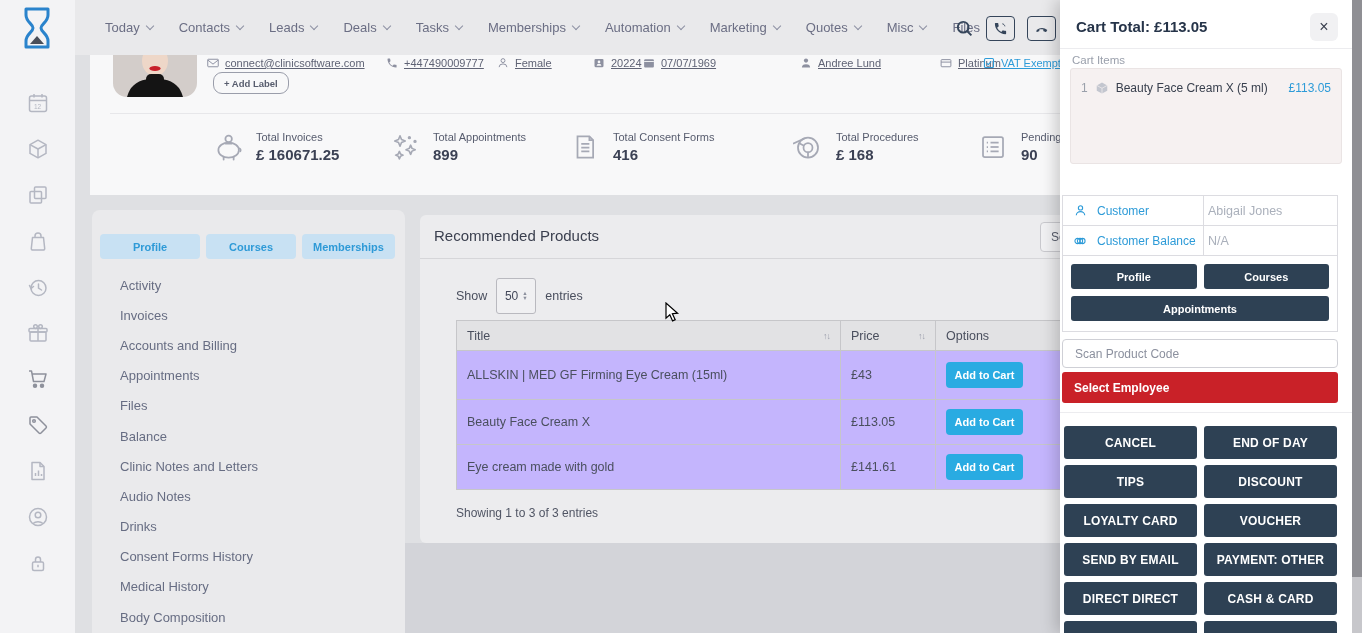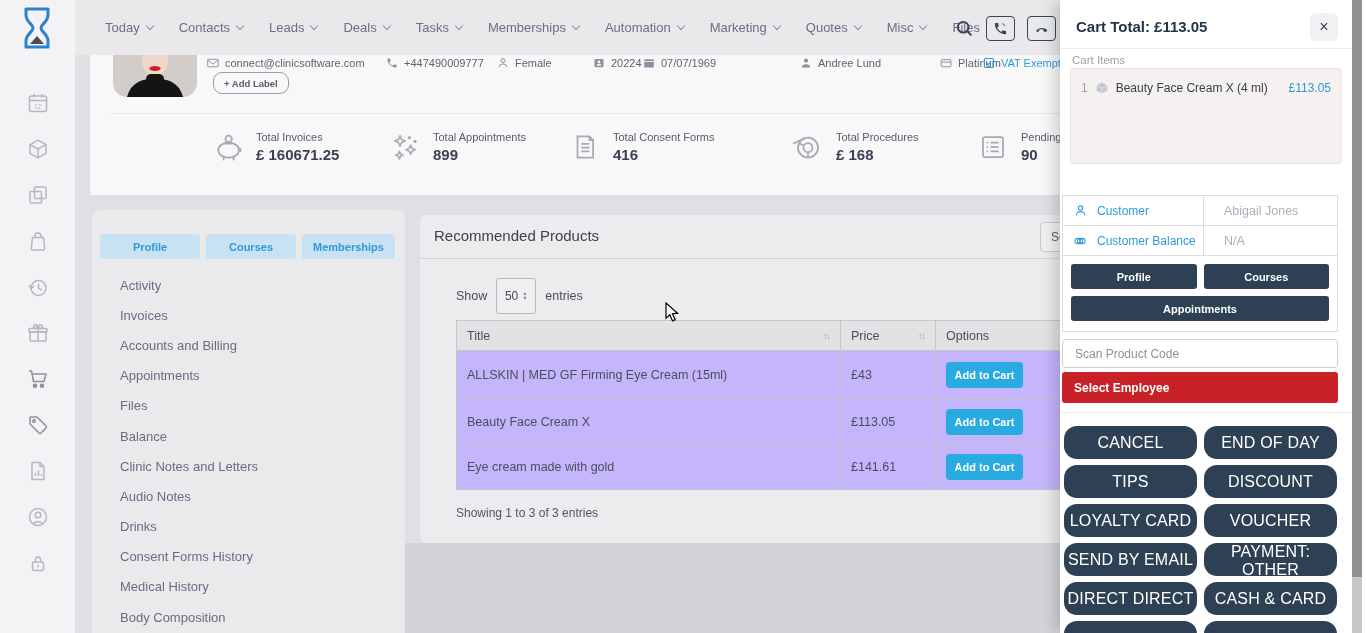--- a/index.html
+++ b/index.html
@@ -18,21 +18,21 @@
   
   .sidebar { position:absolute; left:0; top:0; width:75px; height:633px; background:#f3f3f5; z-index:2; }
   .side-icons { position:absolute; left:0; top:91px; width:75px; display:flex; flex-direction:column; align-items:center; gap:22px; }
   .sic { width:24px; height:24px; color:#b4b7c2; }
   .sic.dark { color:#8e919c; }
 
   
   .card { position:absolute; left:90px; top:55px; width:1276px; height:140px; background:#f8f8f9; }
   .avatar { position:absolute; left:23px; top:0; width:84px; height:42px; border-radius:0 0 14px 14px; overflow:hidden; }
   .inforow { position:absolute; left:0; top:2px; height:16px; width:100%; }
-  .inf { position:absolute; display:flex; align-items:center; gap:6px; font-size:11px; color:#5f6375; white-space:nowrap; }
+  .inf { position:absolute; display:flex; align-items:center; gap:6px; font-size:11px; color:#5f6375; white-space:nowrap;text-decoration:underline; }
   .inf .ii { width:12px; height:12px; color:#8d90a0; flex:0 0 auto; }
   .inf.blue { color:#2d9bd8; }
   .addlabel { position:absolute; left:123px; top:17px; height:16px; padding:10px 10px; border:1px solid #9a9daa; border-radius:9px; font-size:9.5px; font-weight:bold; color:#585d6e; background:#f8f8f9; display:flex; align-items:center; }
   .card-divider { position:absolute; left:20px; right:12px; top:58px; border-bottom:1px solid #e7e7ea; }
   .stats { position:absolute; left:0; top:76px; width:100%; height:56px; }
   .stat { position:absolute; display:flex; align-items:center; gap:13px; }
   .stat .si { width:30px; height:30px; color:#a6a9b5; }
   .stat .lbl { font-size:11px; color:#565b6d; margin-bottom:3px; white-space:nowrap; }
   .stat .val { font-size:15px; font-weight:bold; color:#3b4154; white-space:nowrap; }
 
@@ -72,30 +72,30 @@
   .citems-lbl { position:absolute; left:12px; top:54px; font-size:11.5px; color:#9aa0ac; }
   .citem-box { position:absolute; left:10px; top:68px; width:272px; height:96px; background:#f6f1f1; border:1px solid #eae4e4; border-radius:3px; }
   .citem-line { display:flex; align-items:center; gap:7px; padding:12px 10px 0 10px; font-size:12px; }
   .cqty { color:#9aa0ab; } .cname { color:#39404e; flex:1; } .cprice { color:#2d9bd8; }
   .cube-i { width:14px; height:14px; color:#c3c6cf; }
   .cust-wrap { position:absolute; left:2px; top:195px; width:276px; height:137px; border:1px solid #dcdce1; background:#fff; }
   .crow { display:grid; grid-template-columns:34px 106px 1fr; height:30px; border-bottom:1px solid #dcdce1; }
   .crow > div { display:flex; align-items:center; }
   .crow .cic { justify-content:center; color:#2d9bd8; }
   .crow .clab { color:#2d9bd8; font-size:12px; }
-  .crow .cval { border-left:1px solid #dcdce1; padding-left:20px; color:#aab0bb; font-size:12.5px; }
+  .crow .cval { border-left:1px solid #dcdce1; padding-left:4px; color:#aab0bb; font-size:12.5px; }
   .cbtns { padding:8px; display:grid; grid-template-columns:1fr 1fr; gap:7px; }
   .navybtn { height:25px; background:#2e4154; color:#fff; border:none; border-radius:3px; font-size:11px; font-weight:bold; cursor:pointer; }
   .navybtn.full { grid-column:1 / span 2; }
   .scan { position:absolute; left:2px; top:339px; width:276px; height:29px; border:1px solid #cfd0d6; border-radius:4px; padding:8px 12px; font-size:12px; color:#39404e; background:#fff; font-family:"Liberation Sans",sans-serif; }
   .scan::placeholder { color:#8b909e; }
   .selemp { position:absolute; left:2px; top:372px; width:276px; height:31px; background:#c92128; color:#fff; border:none; border-radius:3px; font-size:12px; font-weight:bold; text-align:left; padding-left:12px; cursor:pointer; }
   .cart-div2 { position:absolute; left:0; top:412px; width:100%; border-bottom:1px solid #ececef; }
   .actions { position:absolute; left:4px; top:426px; width:273px; display:grid; grid-template-columns:1fr 1fr; gap:6px 7px; }
-  .act { height:33px; background:#2e4154; color:#fff; border:none; border-radius:13px; font-size:16px; font-weight:normal; letter-spacing:.2px; cursor:pointer; }
+  .act { height:33px; background:#2e4154; color:#fff; border:none; border-radius:3px; font-size:12px; font-weight:bold; letter-spacing:.2px; cursor:pointer; }
 
   
   .sbar { position:absolute; left:1352px; top:0; width:10px; height:633px; background:#c7c7cb; z-index:12; }
   .sthumb { position:absolute; left:0; top:0; width:10px; height:577px; background:#8f8f94; }
   .wedge { position:absolute; left:1362px; top:0; width:4px; height:633px; background:#ffffff; z-index:12; }
   .cursor { position:absolute; left:665px; top:302px; z-index:20; pointer-events:none; }
 </style>
 </head>
 <body>
 
@@ -466,21 +466,21 @@
     <div class="cart-hdiv"></div>
     <div class="citems-lbl">Cart Items</div>
     <div class="citem-box">
       <div class="citem-line">
         <span class="cqty">1</span>
         <svg class="cube-i" viewBox="0 0 24 24" fill="currentColor">
             <path d="M12,2.5 L21,7.5 V16.5 L12,21.5 L3,16.5 V7.5 Z"></path>
             <path d="M3,7.5 L12,12.5 L21,7.5" fill="none" stroke="#f6f1f1" stroke-width="1.2"></path>
             <line x1="12" y1="12.5" x2="12" y2="21.5" stroke="#f6f1f1" stroke-width="1.2"></line>
           </svg>
-        <span class="cname">Beauty Face Cream X (4 ml)</span>
+        <span class="cname">Beauty Face Cream X (5 ml)</span>
         <span class="cprice">£113.05</span>
       </div>
     </div>
     <div class="cust-wrap">
       <div class="crow">
         <div class="cic">
             <svg width="13" height="13" viewBox="0 0 16 16" fill="none" stroke="currentColor" stroke-width="1.4">
               <circle cx="8" cy="4.8" r="2.6"></circle>
               <path d="M2.8,13.8 a5.2,4.5 0 0 1 10.4,0"></path>
             </svg>

